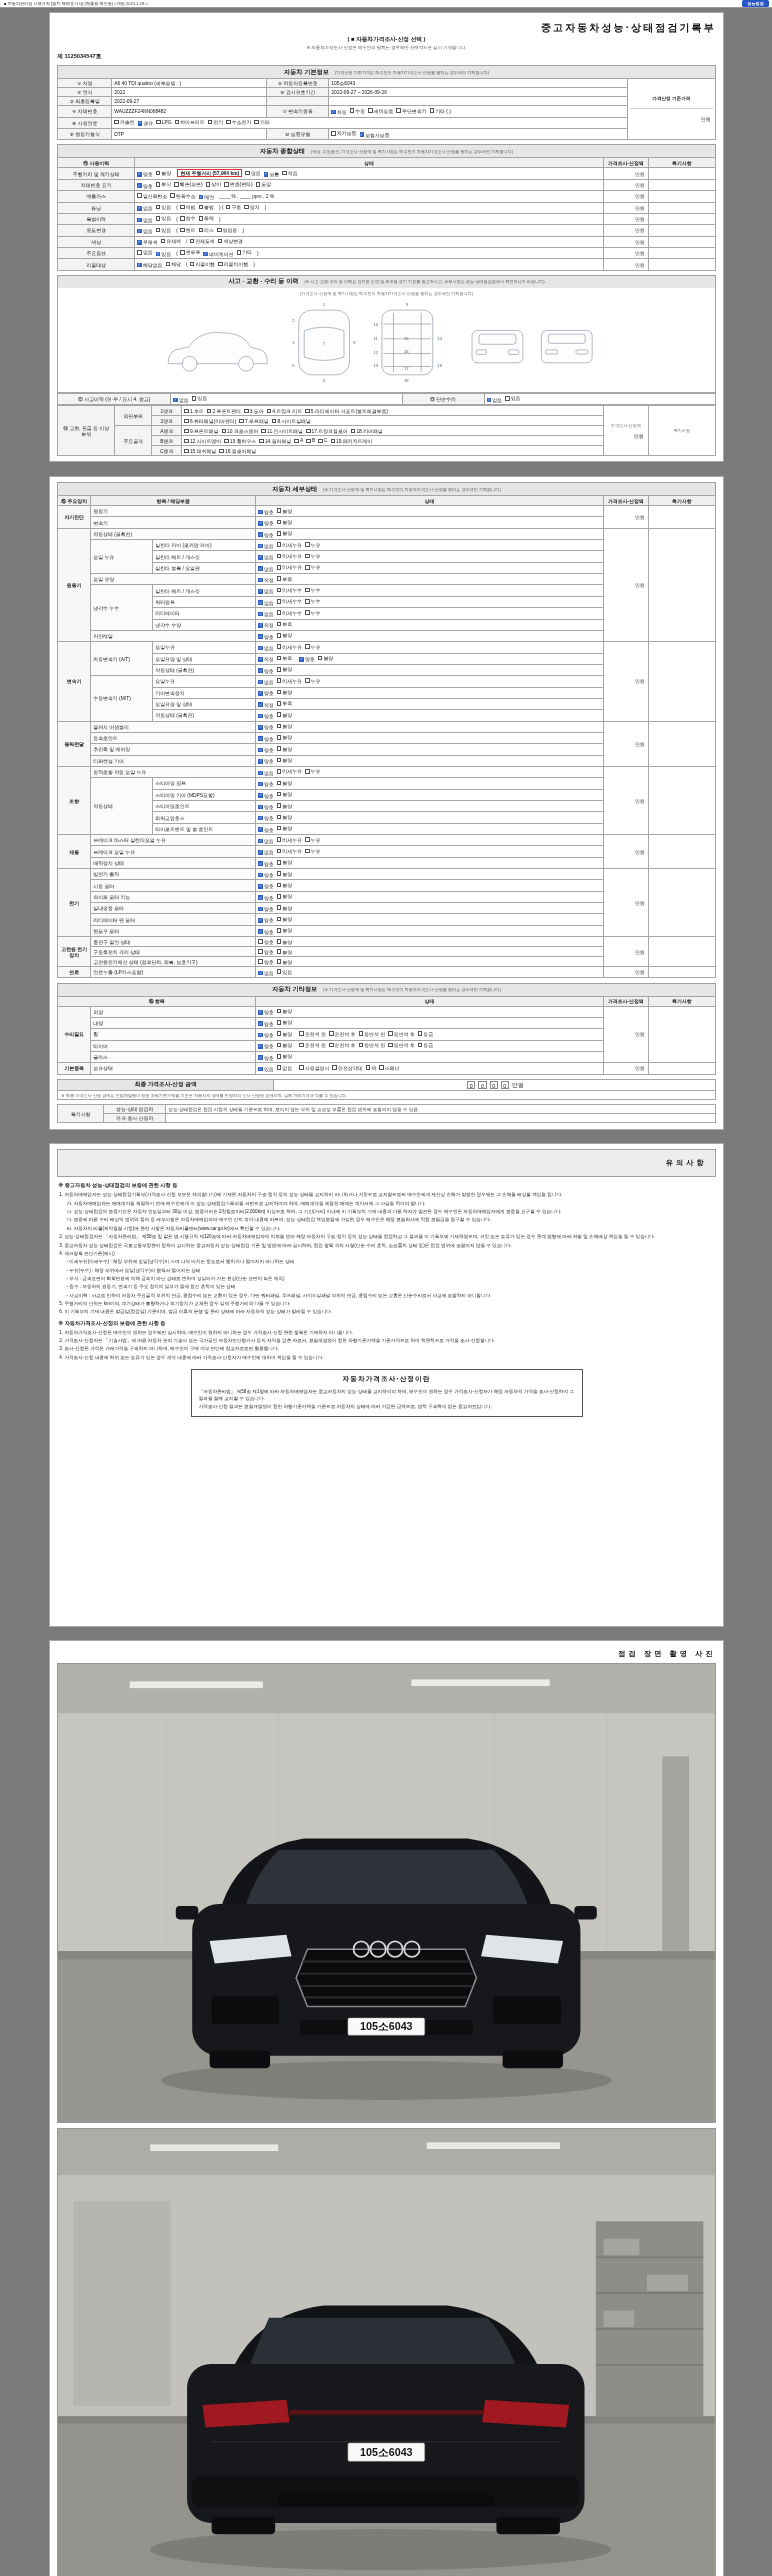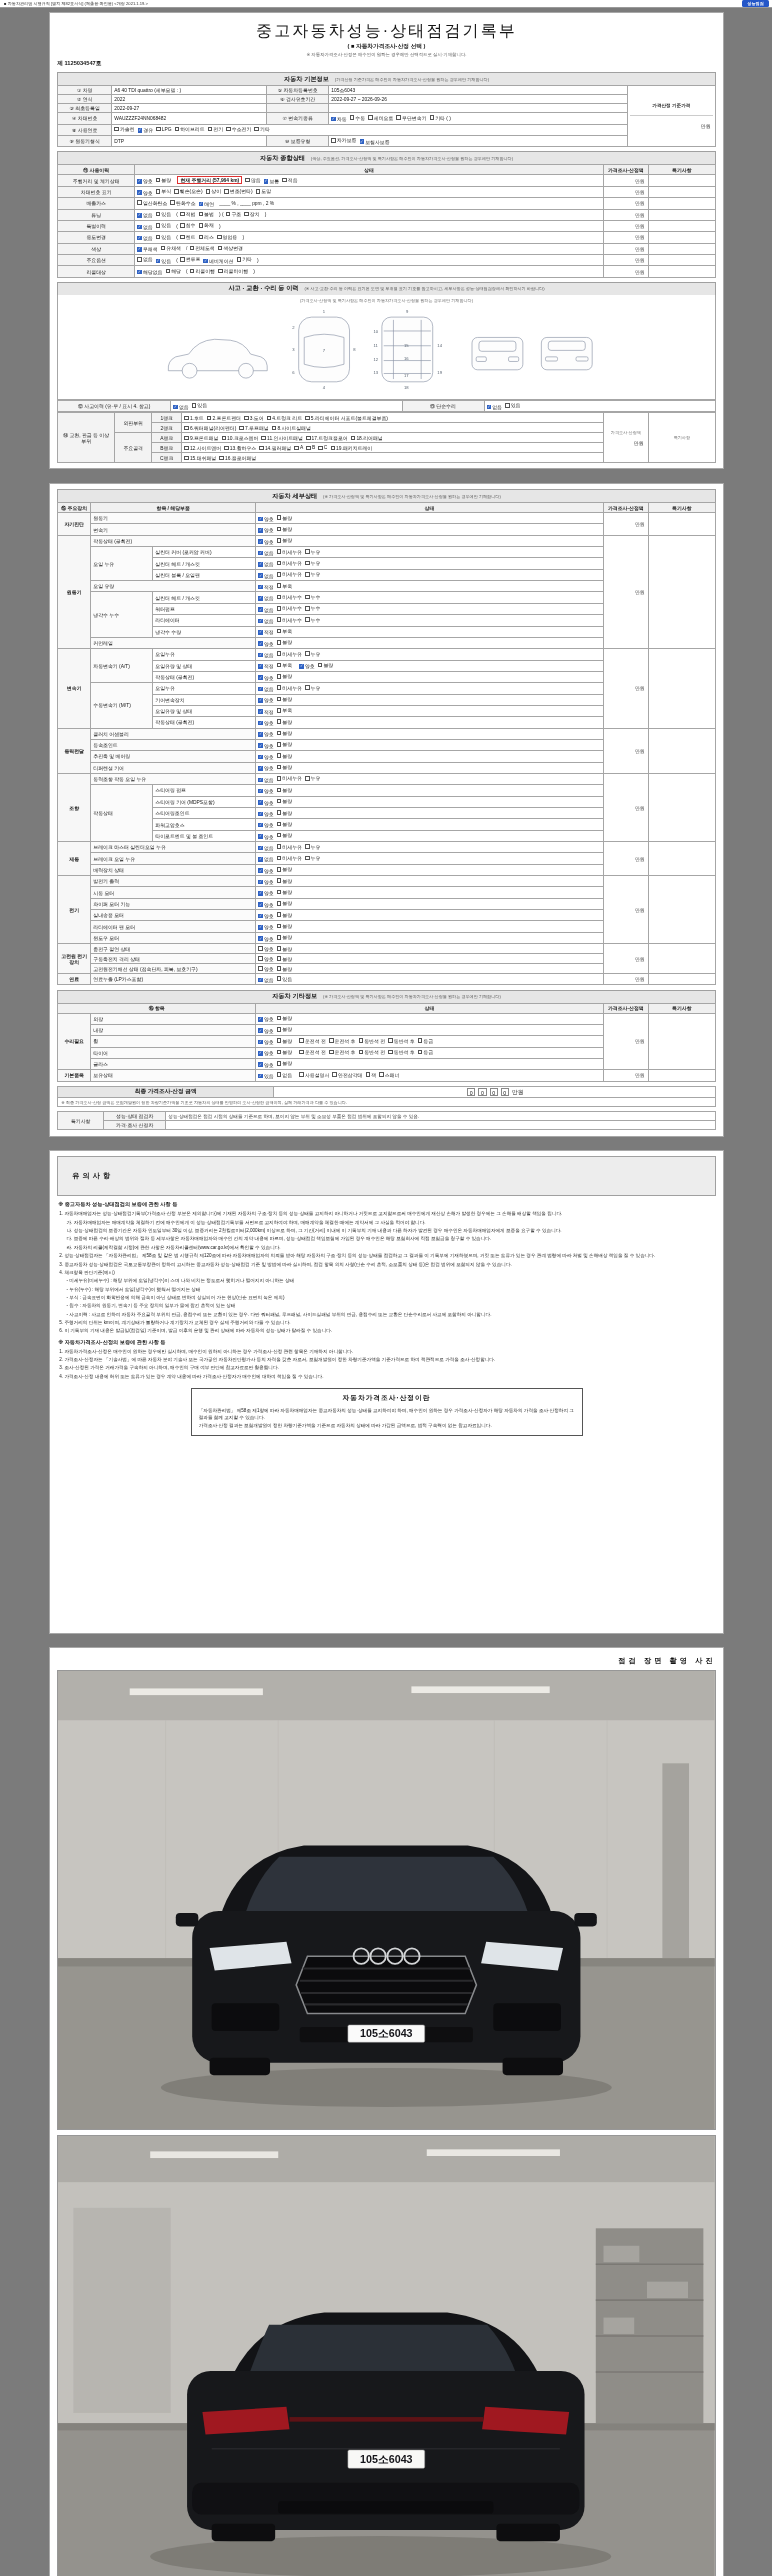--- a/index.html
+++ b/index.html
@@ -5,21 +5,21 @@
   *{box-sizing:border-box}
   html,body{margin:0;padding:0}
   body{width:773px;height:2576px;overflow:hidden;background:#7b7b7b;
        font-family:"Liberation Sans","DejaVu Sans",sans-serif;color:#141414}
   .topstrip{height:7.7px;background:#fff;border-bottom:0.5px solid #9a9a9a;display:flex;
             align-items:center;justify-content:space-between;padding:0 4.1px;font-size:4.1px;color:#333}
   .badge{background:#2456c8;color:#fff;border-radius:1.5px;padding:0.5px 5.2px;font-size:4.1px;font-weight:bold;line-height:5.7px}
   .wrap{width:675px;margin:0 auto}
   .panel{background:#fff;border:0.5px solid #a8a8a8;margin-top:13.4px;padding:5.2px 7.2px}
   .panel.first{margin-top:4.1px}
-  .title{text-align:center;font-size:16px;font-weight:normal;letter-spacing:2.1px;margin:3.1px 0 1px}
+  .title{text-align:right;font-size:10px;font-weight:bold;letter-spacing:2.1px;margin:3.1px 0 1px}
   .subtitle{text-align:center;font-size:5.7px;font-weight:bold;margin:1px 0}
   .headnote{text-align:center;font-size:4.4px;color:#555;margin-bottom:3.1px}
   .docno{font-size:5.7px;font-weight:bold;margin:2.1px 0 1.5px}
   .band{border:0.5px solid #a0a0a0;border-bottom:none;background:#e6e6e6;text-align:center;
         padding:1.5px 2.1px;font-size:6.2px;font-weight:bold;margin-top:4.1px}
   .band .bn{font-weight:normal;font-size:4.1px;color:#555;margin-left:4.1px}
   table{border-collapse:collapse;width:100%;table-layout:fixed}
   td,th{border:0.5px solid #a6a6a6;font-size:4.9px;padding:1px 2.1px;vertical-align:middle;word-break:break-all}
   th{background:#f0f0f0;font-weight:bold;text-align:center;padding:1.5px 1px}
   .lbl{background:#f3f3f3;text-align:center}
@@ -44,22 +44,22 @@
   .diagram svg{width:453px;height:90px}
   .dn{font-size:9px;fill:#55606e}
   .acchist td{height:10.3px}
   .fnotice{font-size:4.1px;color:#555;padding:1.5px 3.1px}
   .flabel{background:#e6e6e6;font-weight:bold;text-align:center;font-size:5.7px}
   .famount{text-align:center;font-size:5.7px}
   .abox{display:inline-block;width:8.2px;height:8.2px;border:0.5px solid #888;margin:0 1.5px;
         text-align:center;line-height:8.2px;font-size:5.2px;vertical-align:middle}
   .rwho{background:#f3f3f3;text-align:center}
   .rtext{font-size:4.6px;color:#333}
-  .nt-band{border:0.5px solid #a0a0a0;background:#ededed;text-align:left;font-size:7.2px;
-           font-weight:bold;padding:14px;letter-spacing:3.1px;margin-bottom:5.2px}
+  .nt-band{border:0.5px solid #a0a0a0;background:#ededed;text-align:right;font-size:7.2px;
+           font-weight:bold;padding:8px;letter-spacing:3.1px;margin-bottom:5.2px}
   .nsec{font-size:5.2px;font-weight:bold;margin:4.1px 1px 2.1px}
   .nline{font-size:4.6px;line-height:1.6;color:#222;margin:1px 2.1px}
   .nline.lv1{margin-left:9.3px}
   .law-box{border:0.8px solid #555;width:392px;margin:8.2px auto 3.1px;padding:4.1px 7.2px}
   .law-box h4{margin:1px 0 3.1px;text-align:center;font-size:6.7px;letter-spacing:1px}
   .lbline{font-size:4.6px;line-height:1.6;color:#222;margin:1px 0}
   .photos-title{text-align:right;font-size:7.2px;font-weight:bold;letter-spacing:3.1px;margin:2.1px 0 4.1px}
   .photo{width:100%;height:460px;border:0.5px solid #979797;margin-bottom:5.2px;overflow:hidden;background:#b5b3ae}
   .photo svg{display:block;width:100%;height:100%}
   

